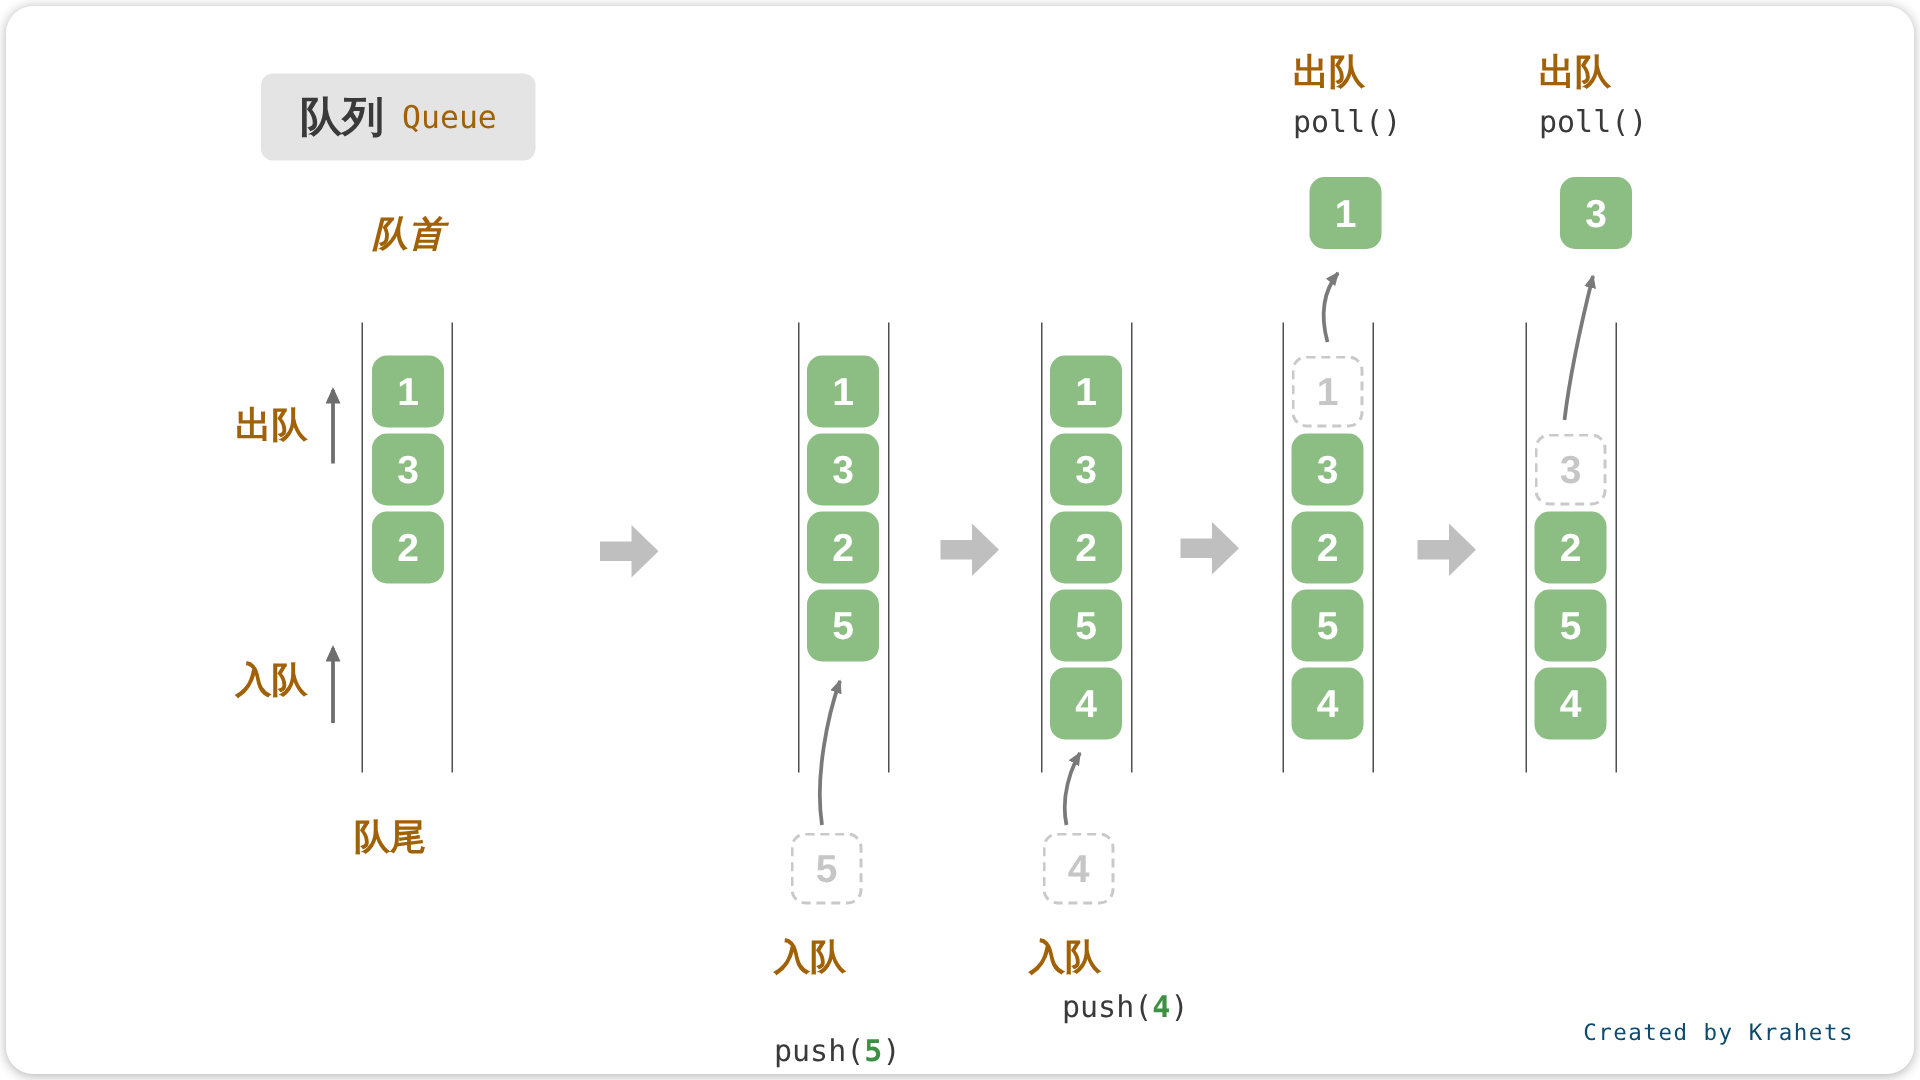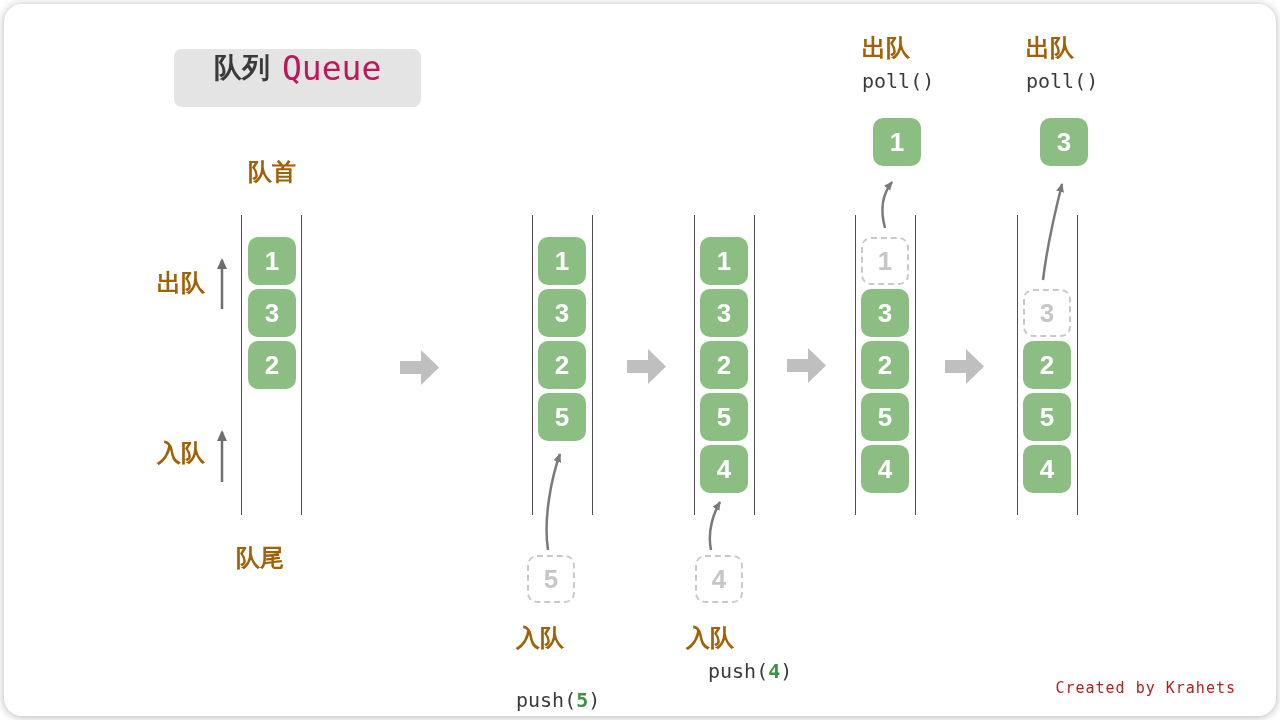--- a/index.html
+++ b/index.html
@@ -3,62 +3,62 @@
 <meta charset="utf-8">
 <style>
   html,body{margin:0;padding:0;background:#ffffff;width:1280px;height:720px;overflow:hidden;}
   .canvas{
     position:absolute; left:4px; top:4px; width:1272px; height:712px;
     background:#ffffff; border-radius:18px;
     box-shadow:0 1px 8px rgba(0,0,0,0.30);
     font-family:"Liberation Sans","DejaVu Sans",sans-serif;
   }
   .badge{
-    position:absolute; left:170px; top:45px; height:58px; padding:0 40px;
+    position:absolute; left:170px; top:45px; height:58px; padding:0 26px;
     background:#E4E4E4; border-radius:8px;
-    display:flex; align-items:flex-start; gap:12px;
+    display:flex; align-items:center; gap:12px;
   }
   .badge .zh{font-size:28px; font-weight:700; color:#3A3A3A;}
-  .badge .en{font-size:33px; font-weight:400; color:#be185d; font-family:"DejaVu Sans Mono","Liberation Mono",monospace;}
+  .badge .en{font-size:21px; font-weight:400; color:#a16207; font-family:"DejaVu Sans Mono","Liberation Mono",monospace;}
   .cjk-label{
     position:absolute; font-size:24px; font-weight:700; color:#a16207; white-space:nowrap;
   }
   .mono-label{
     position:absolute; font-size:20px; color:#3A3A3A; white-space:nowrap;
     font-family:"DejaVu Sans Mono","Liberation Mono",monospace;
   }
   .channel{
     position:absolute; top:211px; width:59px; height:300px;
     border-left:1.5px solid #4F4F4F; border-right:1.5px solid #4F4F4F;
   }
   .box{
     position:absolute; width:48px; height:48px; border-radius:10px;
     display:flex; align-items:center; justify-content:center;
     font-size:26px; font-weight:600;
   }
   .box.solid{background:#8CBE83; color:#ffffff;}
   .box.dashed{background:transparent; border:2px dashed #C9C9C9; color:#C6C6C6; box-sizing:border-box;}
   .op-code .arg{color:#3E9142; font-weight:700;}
   .watermark{
-    position:absolute; right:40px; top:675px; font-size:15px; color:#b91c1c;
+    position:absolute; right:40px; top:675px; font-size:15px; color:#0c4a6e;
     font-family:"DejaVu Sans Mono","Liberation Mono",monospace; letter-spacing:1px;
   }
   svg.overlay{position:absolute; left:0; top:0; pointer-events:none;}
 </style>
 </head>
 <body>
 
 <div class="canvas">
 
   <div class="badge">
     <span class="zh">队列</span>
     <span class="en">Queue</span>
   </div>
 
-  <div class="cjk-label" style="left:244px; top:152px;">队首</div>
+  <div class="cjk-label" style="left:244px; top:136px;font-style:italic;">队首</div>
   <div class="cjk-label" style="left:232px; top:538px;">队尾</div>
   <div class="cjk-label" style="left:153px; top:263px;">出队</div>
   <div class="cjk-label" style="left:153px; top:433px;">入队</div>
 
   <div class="channel" style="left:237px;"></div>
   <div class="box solid" style="left:244px; top:233px;">1</div>
   <div class="box solid" style="left:244px; top:285px;">3</div>
   <div class="box solid" style="left:244px; top:337px;">2</div>
 
   <div class="channel" style="left:528px;"></div>

